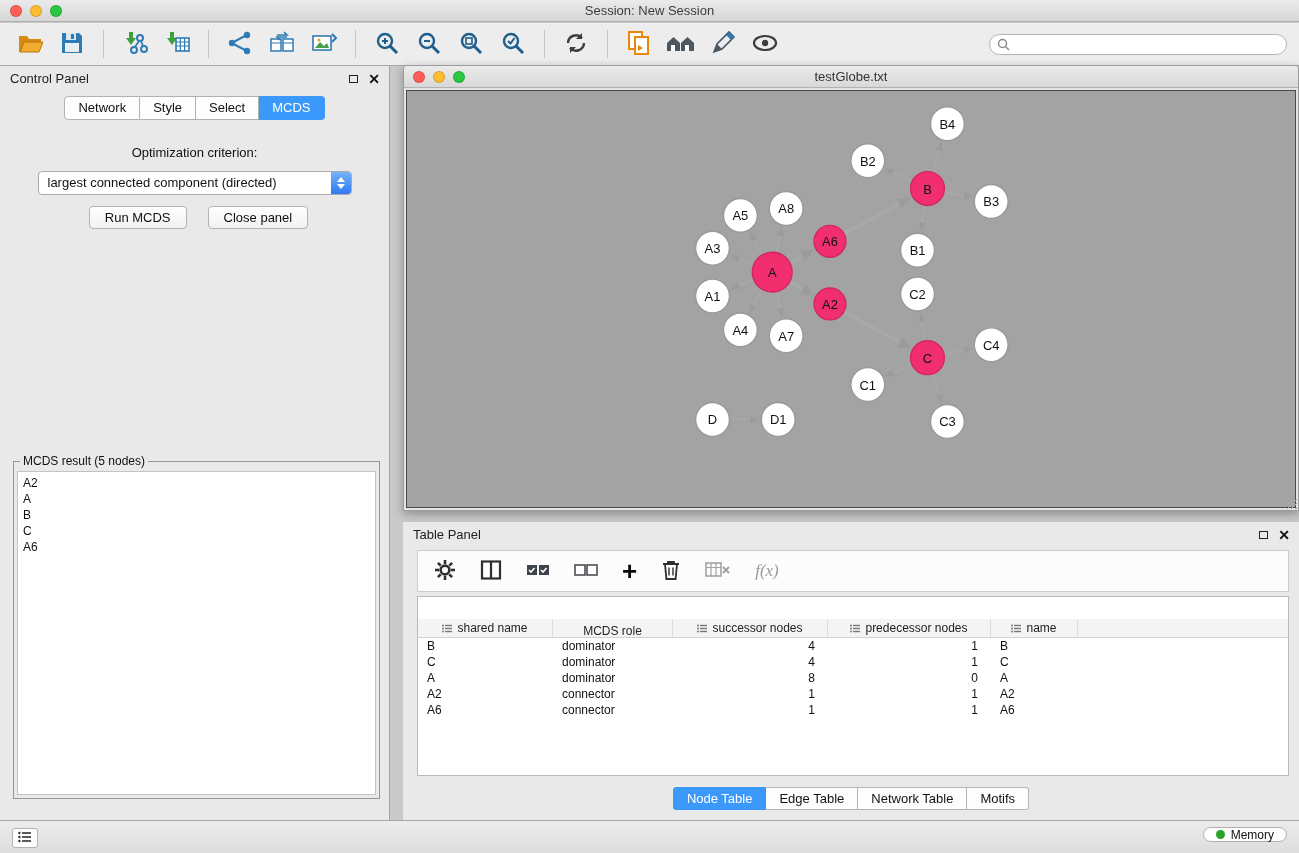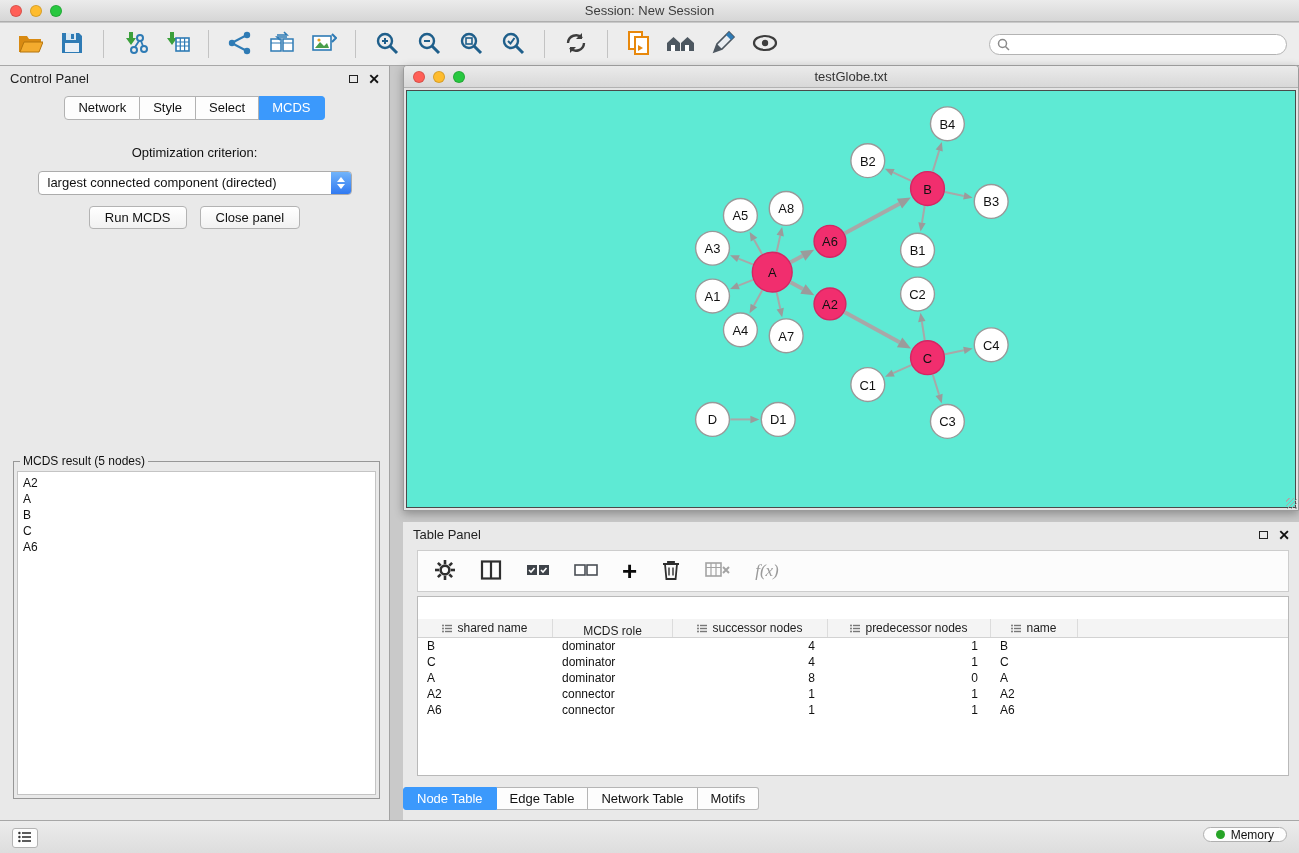--- a/index.html
+++ b/index.html
@@ -71,20 +71,21 @@
     align-items:center; justify-content:center; gap:2px;
   }
   .dd-stepper .up { width:0;height:0;border-left:4px solid transparent;border-right:4px solid transparent;border-bottom:5px solid #fff; }
   .dd-stepper .down { width:0;height:0;border-left:4px solid transparent;border-right:4px solid transparent;border-top:5px solid #fff; }
 
   .btn-row { display:flex; justify-content:center; gap:13px; margin-top:11px; }
   .mac-btn {
     background:linear-gradient(#ffffff,#f1f1f1); border:1px solid #b3b3b3;
     border-radius:4px; padding:3px 15px; font-size:13px; color:#111;
     font-family:"Liberation Sans", sans-serif;
+    margin-left:8px;
   }
 
   .result-fieldset {
     position:absolute; left:13px; right:9px; top:388px; bottom:21px;
     border:1px solid #979797; padding:3px;
   }
   .result-legend { font-size:12px; padding:0 3px; margin-left:3px; color:#111; }
   .result-list {
     background:#fff; border:1px solid #c4c4c4; width:100%; height:100%;
     font-size:12px; padding:3px 5px; overflow:hidden;
@@ -98,21 +99,21 @@
     box-shadow:0 3px 10px rgba(0,0,0,.30);
   }
   .net-titlebar {
     height:22px; background:linear-gradient(#ebebeb,#d8d8d8);
     border-bottom:1px solid #b2b2b2; border-radius:3px 3px 0 0;
     text-align:center; line-height:21px; font-size:13px; color:#333; position:relative;
   }
   .net-traffic { position:absolute; left:9px; top:5px; display:flex; gap:8px; }
   .net-canvas {
     position:absolute; left:2px; right:2px; top:24px; bottom:2px;
-    background:#5eead4; border:1px solid #4a4a4a;
+    background:#a3a3a3; border:1px solid #4a4a4a;
   }
   .net-canvas svg { width:100%; height:100%; display:block; }
   .resize-grip {
     position:absolute; right:1px; bottom:1px; width:11px; height:11px;
     background:repeating-linear-gradient(135deg, transparent 0 2px, #a9a9a9 2px 3px);
   }
 
   
   .table-panel {
     position:absolute; left:403px; top:522px; width:896px; bottom:33px;
@@ -134,21 +135,21 @@
   .th-cell {
     display:flex; align-items:center; justify-content:center; gap:5px;
     font-size:12px; color:#222; border-right:1px solid #dcdcdc; height:100%;
   }
   .tp-tbody { flex:1; background:#fff; }
   .tp-row { display:flex; height:16px; align-items:center; }
   .td-cell { font-size:12px; color:#111; height:100%; line-height:16px; overflow:hidden; white-space:nowrap; }
   .td-left { text-align:left; padding-left:9px; }
   .td-right { text-align:right; padding-right:13px; }
 
-  .tp-tabs { position:absolute; bottom:10px; left:0; right:0; display:flex; justify-content:flex-start; }
+  .tp-tabs { position:absolute; bottom:10px; left:0; right:0; display:flex; justify-content:center; }
   .tp-tab {
     border:1px solid #b5b5b5; border-left:none; background:#fdfdfd;
     padding:3px 13px; font-size:13px; color:#111; line-height:15px;
   }
   .tp-tab:first-child { border-left:1px solid #b5b5b5; border-radius:3px 0 0 3px; }
   .tp-tab:last-child { border-radius:0 3px 3px 0; }
   .tp-tab.active { background:#3b99fc; border-color:#3b99fc; color:#fff; }
 
   
   .status-bar {

